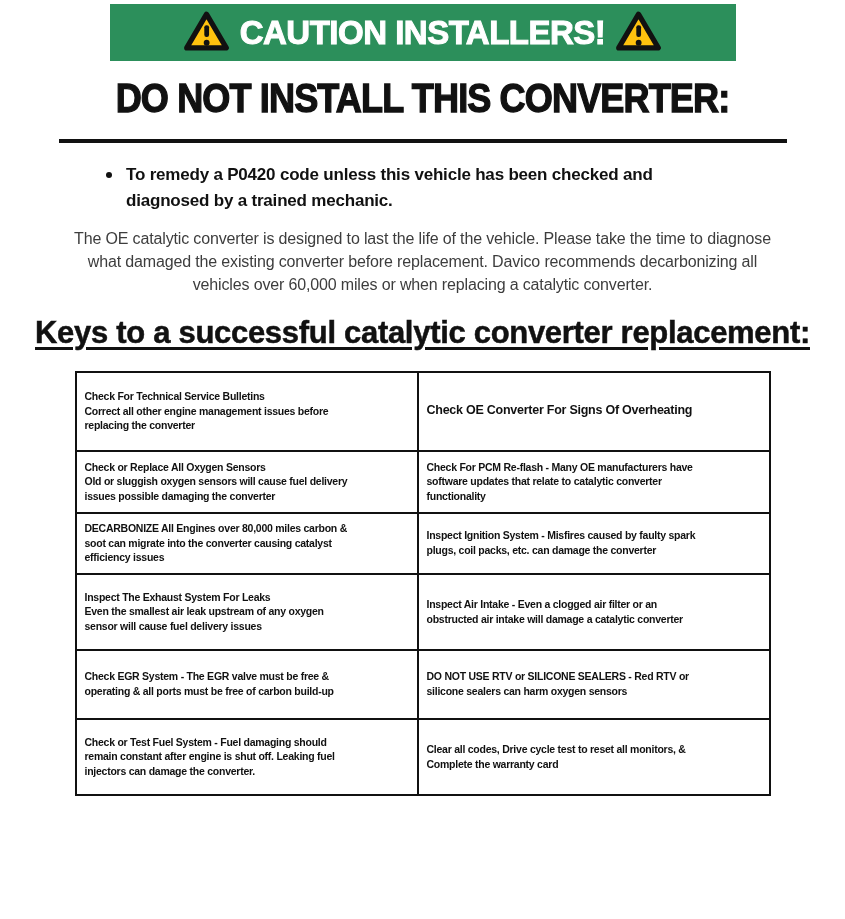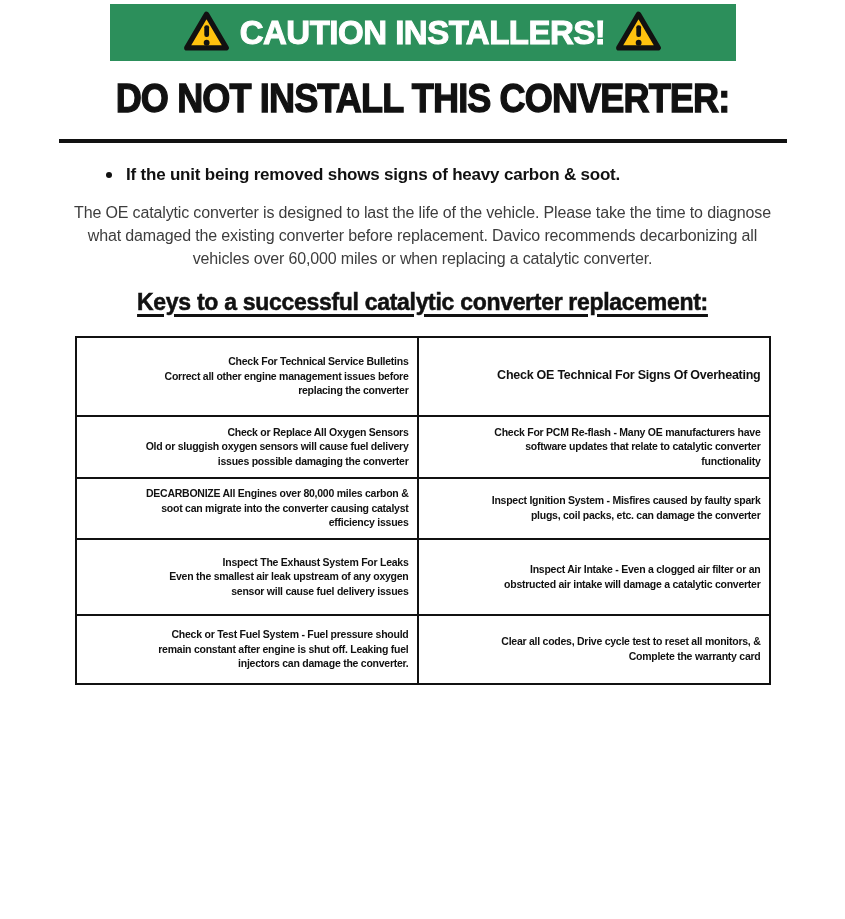--- a/index.html
+++ b/index.html
@@ -94,38 +94,38 @@
     letter-spacing: -0.15px;
     line-height: 1.46;
     color: #3d3d3d;
     white-space: pre-line;
   }
 
   
   .keys-heading {
     margin-top: 18px;
     text-align: center;
-    font-size: 23px;
+    font-size: 31px;
     font-weight: 700;
     letter-spacing: -0.3px;
     -webkit-text-stroke: 0.5px #111111;
     text-decoration: underline;
     text-decoration-thickness: 2.5px;
     text-underline-offset: 4px;
   }
 
   
   .keys-table {
     margin: 20px auto 0 auto;
     border-collapse: collapse;
     table-layout: fixed;
   }
   .keys-table td {
     border: 2px solid #111111;
-    text-align: right;
+    text-align: left;
     vertical-align: middle;
     font-size: 10.5px;
     font-weight: 700;
     letter-spacing: -0.25px;
     line-height: 1.4;
     white-space: pre-line;
     padding: 4px 8px;
   }
   .keys-table col.left-col  { width: 342px; }
   .keys-table col.right-col { width: 352px; }
@@ -156,40 +156,41 @@
       <circle cx="32.2" cy="44" r="4" fill="#111111"></circle>
     </svg>
   </span>
 </div>
 
 <h1 class="headline">DO NOT INSTALL THIS CONVERTER:</h1>
 
 <div class="rule"></div>
 
 <ul class="warn-list">
-  <li>If the unit being removed shows signs of heavy carbon &amp; soot.</li>
+  <li>To remedy a P0420 code unless this vehicle has been checked and
+diagnosed by a trained mechanic.</li>
 </ul>
 
 <p class="body-paragraph">The OE catalytic converter is designed to last the life of the vehicle. Please take the time to diagnose
 what damaged the existing converter before replacement. Davico recommends decarbonizing all
 vehicles over 60,000 miles or when replacing a catalytic converter.</p>
 
 <h2 class="keys-heading">Keys to a successful catalytic converter replacement:</h2>
 
 <table class="keys-table">
   <colgroup>
       <col class="left-col">
       <col class="right-col">
     </colgroup>
   <tbody>
     <tr>
       <td>Check For Technical Service Bulletins
 Correct all other engine management issues before
 replacing the converter</td>
-      <td>Check OE Technical For Signs Of Overheating</td>
+      <td>Check OE Converter For Signs Of Overheating</td>
     </tr>
     <tr>
       <td>Check or Replace All Oxygen Sensors
 Old or sluggish oxygen sensors will cause fuel delivery
 issues possible damaging the converter</td>
       <td>Check For PCM Re-flash - Many OE manufacturers have
 software updates that relate to catalytic converter
 functionality</td>
     </tr>
     <tr>
@@ -200,20 +201,26 @@
 plugs, coil packs, etc. can damage the converter</td>
     </tr>
     <tr>
       <td>Inspect The Exhaust System For Leaks
 Even the smallest air leak upstream of any oxygen
 sensor will cause fuel delivery issues</td>
       <td>Inspect Air Intake - Even a clogged air filter or an
 obstructed air intake will damage a catalytic converter</td>
     </tr>
     <tr>
-      <td>Check or Test Fuel System - Fuel pressure should
+      <td>Check EGR System - The EGR valve must be free &amp;
+operating &amp; all ports must be free of carbon build-up</td>
+      <td>DO NOT USE RTV or SILICONE SEALERS - Red RTV or
+silicone sealers can harm oxygen sensors</td>
+    </tr>
+    <tr>
+      <td>Check or Test Fuel System - Fuel damaging should
 remain constant after engine is shut off.  Leaking fuel
 injectors can damage the converter.</td>
       <td>Clear all codes,  Drive cycle test to reset all monitors, &amp;
 Complete the warranty card</td>
     </tr>
   </tbody>
 </table>
 
 </body></html>

